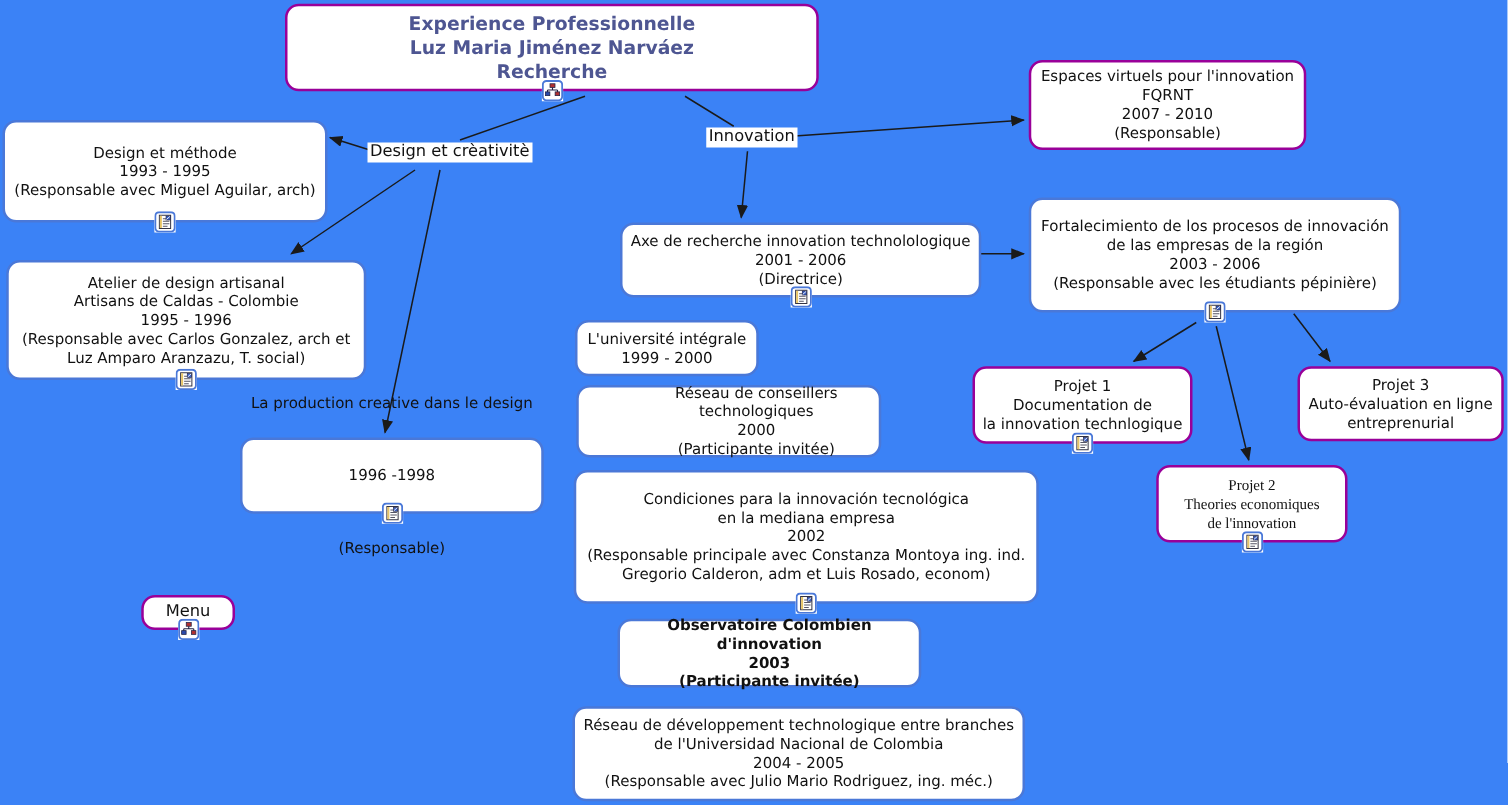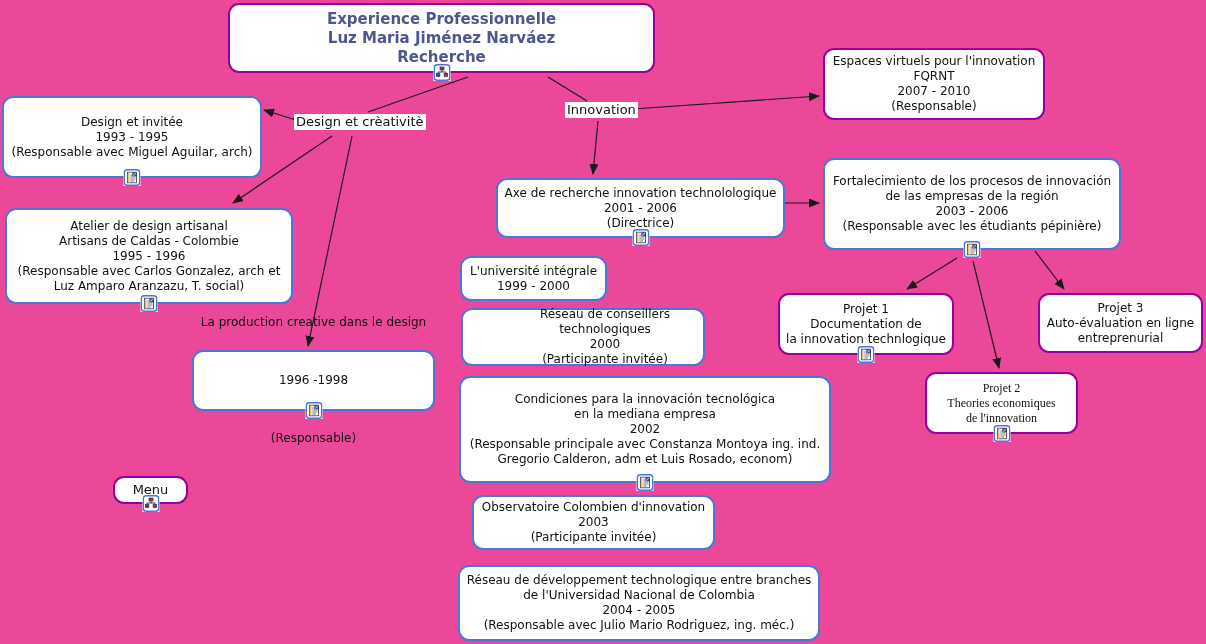--- a/index.html
+++ b/index.html
@@ -1,21 +1,21 @@
 <!DOCTYPE html>
 <html style="--blue: #4a78d8; --purple: #990099; --root-text: #4e5692;"><head>
 <meta charset="utf-8">
 <style>
   html,body{margin:0;padding:0;background:#ffffff;}
   #diagram{
     position:relative;
     width:1206px;height:644px;
     overflow:hidden;
     font-family:"DejaVu Sans","Liberation Sans",sans-serif;
-    background:#ec4899;
+    background:#3b82f6;
   }
   #wires{position:absolute;left:0;top:0;pointer-events:none;}
   .node{
     position:absolute;
     box-sizing:border-box;
     background:#ffffff;
     border:2px solid var(--blue,#4a78d8);
     border-radius:11px;
     display:flex;flex-direction:column;
     align-items:center;justify-content:center;
@@ -72,21 +72,21 @@
         <svg width="17" height="17" viewBox="0 0 17 17">
           <rect x="0.75" y="0.75" width="15.5" height="15.5" rx="3" fill="#ffffff" stroke="#4a78d8" stroke-width="1.5"></rect>
           <rect x="6.5" y="3" width="4" height="3" fill="#b03030" stroke="#222244" stroke-width="0.6"></rect>
           <path d="M8.5 6 V8 M4.5 8 H12.5 M4.5 8 V9.5 M12.5 8 V9.5" stroke="#222244" stroke-width="0.9" fill="none"></path>
           <rect x="2.8" y="9.5" width="3.6" height="3" fill="#2b49a8" stroke="#222244" stroke-width="0.6"></rect>
           <rect x="10.6" y="9.5" width="3.6" height="3" fill="#b03030" stroke="#222244" stroke-width="0.6"></rect>
         </svg>
       </span>
     </div>
     <div class="node blue" style="left: 2px; top: 96px; width: 260px; height: 82px;">
-      <div>Design et invitée</div>
+      <div>Design et méthode</div>
       <div>1993 - 1995</div>
       <div>(Responsable avec Miguel Aguilar, arch)</div>
       <span class="node-icon">
         <svg width="17" height="17" viewBox="0 0 17 17">
           <rect x="0.75" y="0.75" width="15.5" height="15.5" rx="3" fill="#ffffff" stroke="#4a78d8" stroke-width="1.5"></rect>
           <rect x="4" y="3.2" width="9" height="10.6" fill="#ffffff" stroke="#333344" stroke-width="0.8"></rect>
           <rect x="4.4" y="3.6" width="1.6" height="9.8" fill="#e7c567"></rect>
           <path d="M6.8 6 H12 M6.8 8 H12 M6.8 10 H12 M6.8 12 H10.5" stroke="#555566" stroke-width="0.8"></path>
           <rect x="9.3" y="3.8" width="3.4" height="3.2" fill="#3a62c8" stroke="#222244" stroke-width="0.5"></rect>
           <path d="M9.6 6.6 L12.4 4.1" stroke="#ffffff" stroke-width="0.7"></path>
@@ -171,21 +171,21 @@
         <svg width="17" height="17" viewBox="0 0 17 17">
           <rect x="0.75" y="0.75" width="15.5" height="15.5" rx="3" fill="#ffffff" stroke="#4a78d8" stroke-width="1.5"></rect>
           <rect x="4" y="3.2" width="9" height="10.6" fill="#ffffff" stroke="#333344" stroke-width="0.8"></rect>
           <rect x="4.4" y="3.6" width="1.6" height="9.8" fill="#e7c567"></rect>
           <path d="M6.8 6 H12 M6.8 8 H12 M6.8 10 H12 M6.8 12 H10.5" stroke="#555566" stroke-width="0.8"></path>
           <rect x="9.3" y="3.8" width="3.4" height="3.2" fill="#3a62c8" stroke="#222244" stroke-width="0.5"></rect>
           <path d="M9.6 6.6 L12.4 4.1" stroke="#ffffff" stroke-width="0.7"></path>
         </svg>
       </span>
     </div>
-    <div class="node blue" style="left: 472px; top: 495px; width: 243px; height: 55px;">
+    <div class="node blue" style="left: 494px; top: 495px; width: 243px; height: 55px; font-weight: bold;">
       <div>Observatoire Colombien d'innovation</div>
       <div>2003</div>
       <div>(Participante invitée)</div>
     </div>
     <div class="node blue" style="left: 458px; top: 565px; width: 362px; height: 76px;">
       <div>Réseau de développement technologique entre branches</div>
       <div>de l'Universidad Nacional de Colombia</div>
       <div>2004 - 2005</div>
       <div>(Responsable avec Julio Mario Rodriguez, ing. méc.)</div>
     </div>

